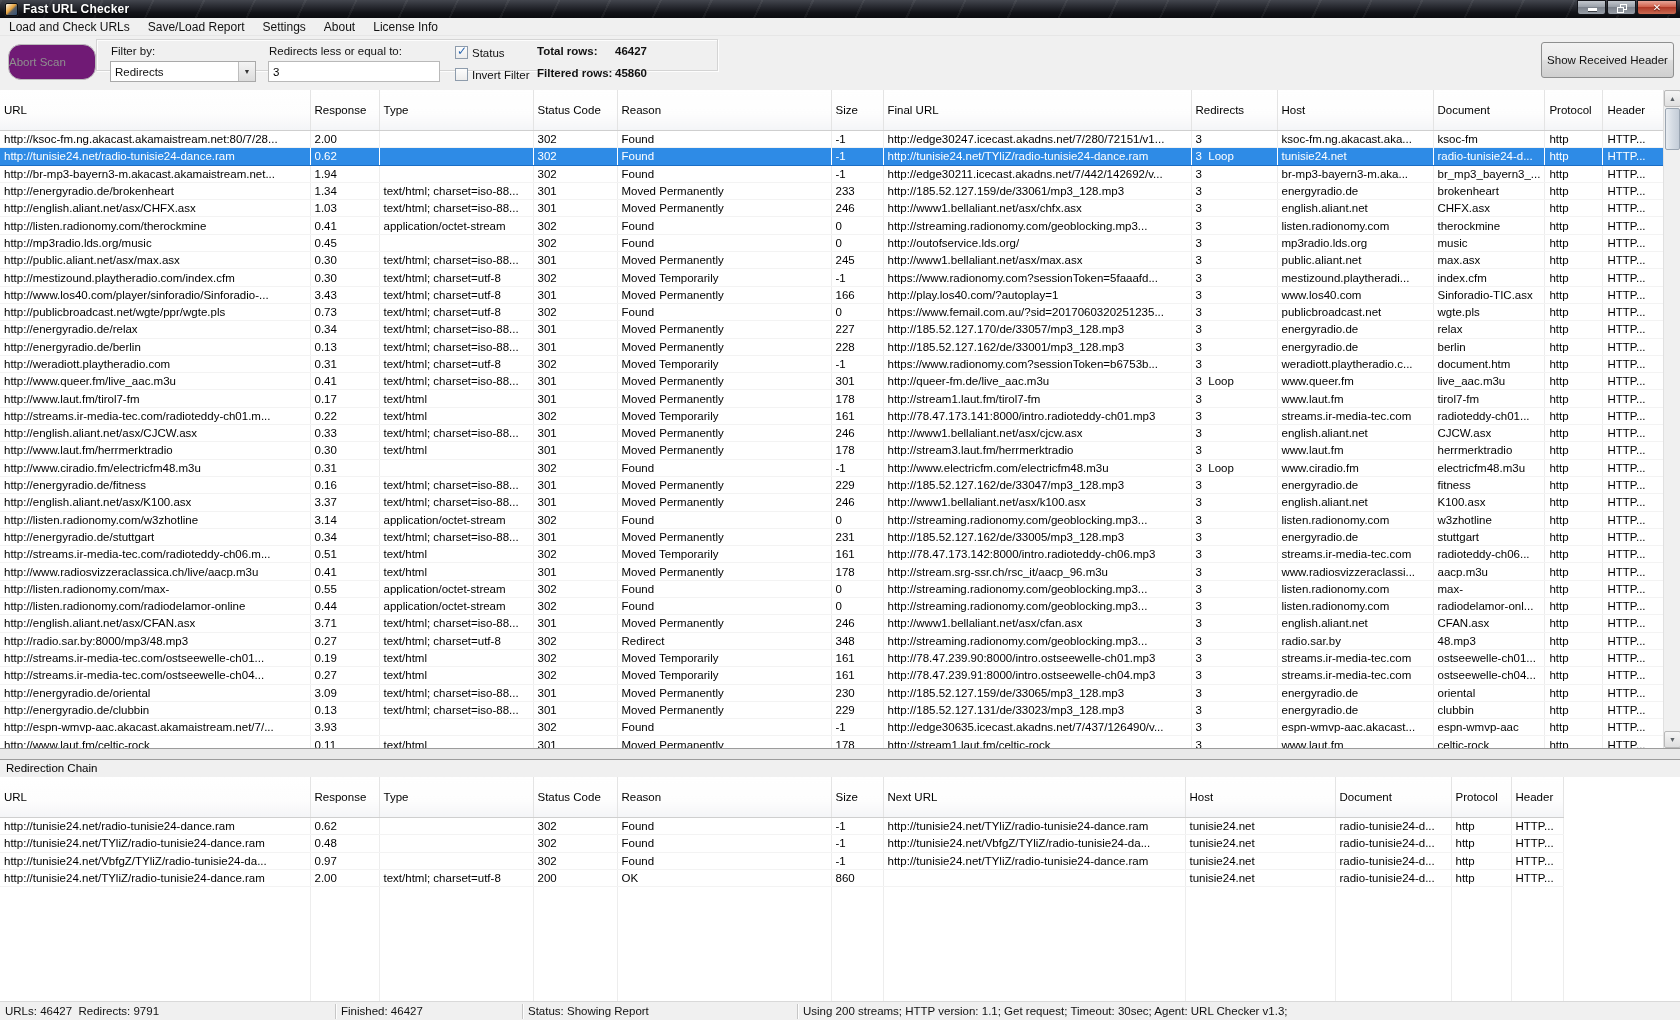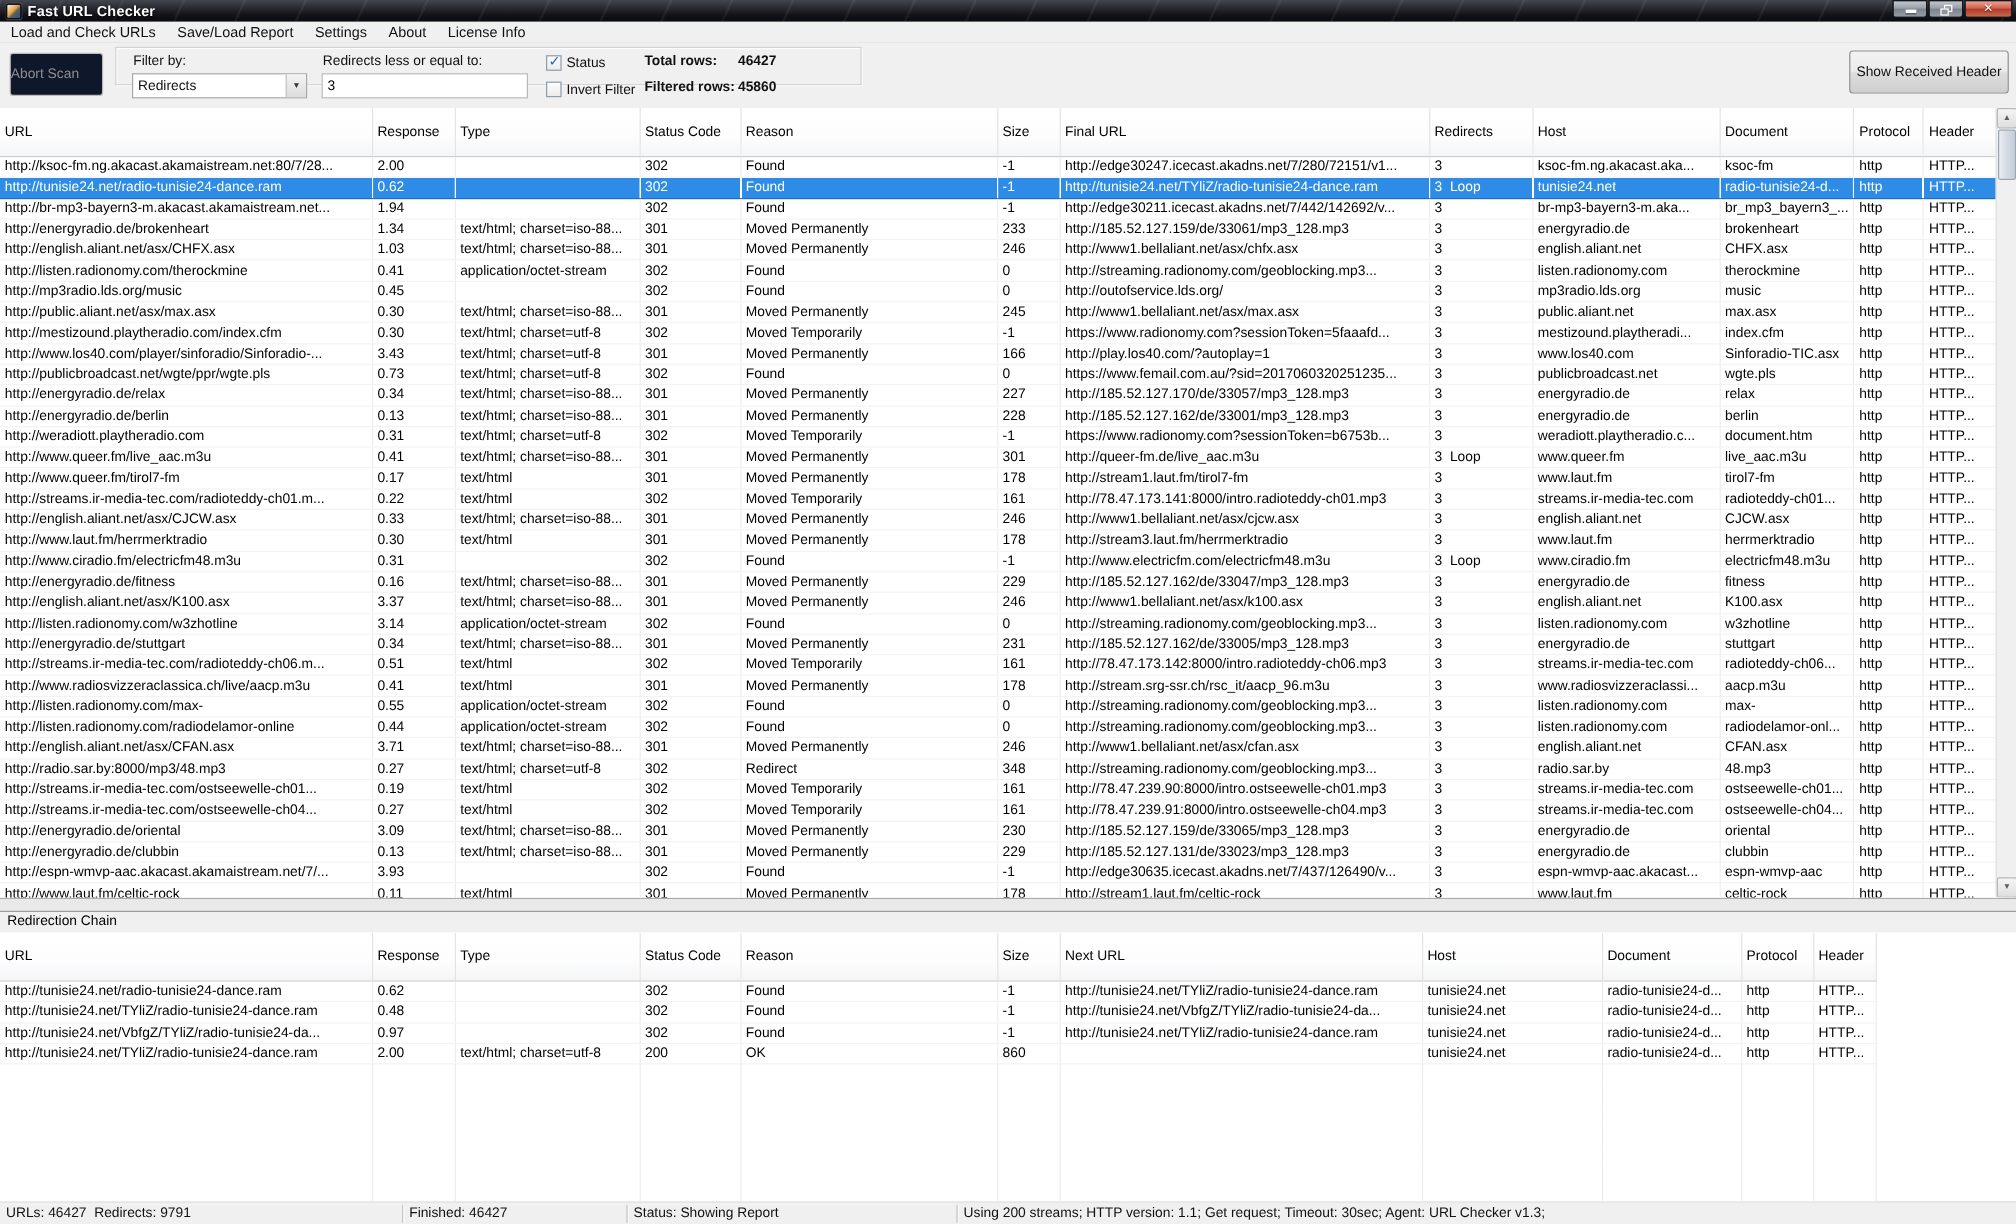--- a/index.html
+++ b/index.html
@@ -32,23 +32,23 @@
   
   .menubar { height:18px; background:#f0f0f0; display:flex; align-items:center; font-size:12px; color:#111;
     border-bottom:1px solid #e6e6e6;}
   .menu-item { padding:1px 9px; height:18px; line-height:17px; }
 
   
   .toolbar { height:54px; position:relative; background:#f0f0f0; font-size:11.5px; color:#111; }
   .btn { border:1px solid #8e8f8f; border-radius:3px;
     background:linear-gradient(180deg,#f2f2f2 0%,#ebebeb 48%,#dddddd 52%,#cfcfcf 100%);
     font-size:11.5px; color:#111; text-align:center; }
-  .abort-btn { position:absolute; left:8px; top:8px; width:78px; height:36px; line-height:34px;
+  .abort-btn { position:absolute; left:8px; top:8px; width:88px; height:36px; line-height:34px;
     border-color:#b5b2ad; color:#8f8f8f;
-    background:#0f172a; border-radius:3px; border:1px solid #bcbcbc;}
+    background:#701a75; border-radius:13px; border:1px solid #bcbcbc;}
   .filter-group { position:absolute; left:96px; top:3px; width:622px; height:32px;
     border:1px solid #d4d4d4; box-shadow:1px 1px 0 rgba(255,255,255,.85), inset 1px 1px 0 rgba(255,255,255,.85); }
   .lbl { position:absolute; white-space:pre; }
   .filterby-lbl { left:14px; top:5px; }
   .combo { position:absolute; left:13px; top:21px; width:146px; height:21px; background:#fff;
     border:1px solid #a9a9a9; display:flex; align-items:center; }
   .combo-text { flex:1; padding-left:4px; }
   .combo-btn { width:17px; height:100%; border-left:1px solid #bdbdbd;
     background:linear-gradient(180deg,#f4f4f4,#dcdcdc); text-align:center; }
   .combo-arrow { font-size:7px; color:#333; line-height:19px;}
@@ -398,21 +398,21 @@
             <td>Moved Permanently</td>
             <td>301</td>
             <td>http://queer-fm.de/live_aac.m3u</td>
             <td>3  Loop</td>
             <td>www.queer.fm</td>
             <td>live_aac.m3u</td>
             <td>http</td>
             <td>HTTP...</td>
           </tr>
           <tr>
-            <td>http://www.queer.fm/tirol7-fm</td>
+            <td>http://www.laut.fm/tirol7-fm</td>
             <td>0.17</td>
             <td>text/html</td>
             <td>301</td>
             <td>Moved Permanently</td>
             <td>178</td>
             <td>http://stream1.laut.fm/tirol7-fm</td>
             <td>3</td>
             <td>www.laut.fm</td>
             <td>tirol7-fm</td>
             <td>http</td>

